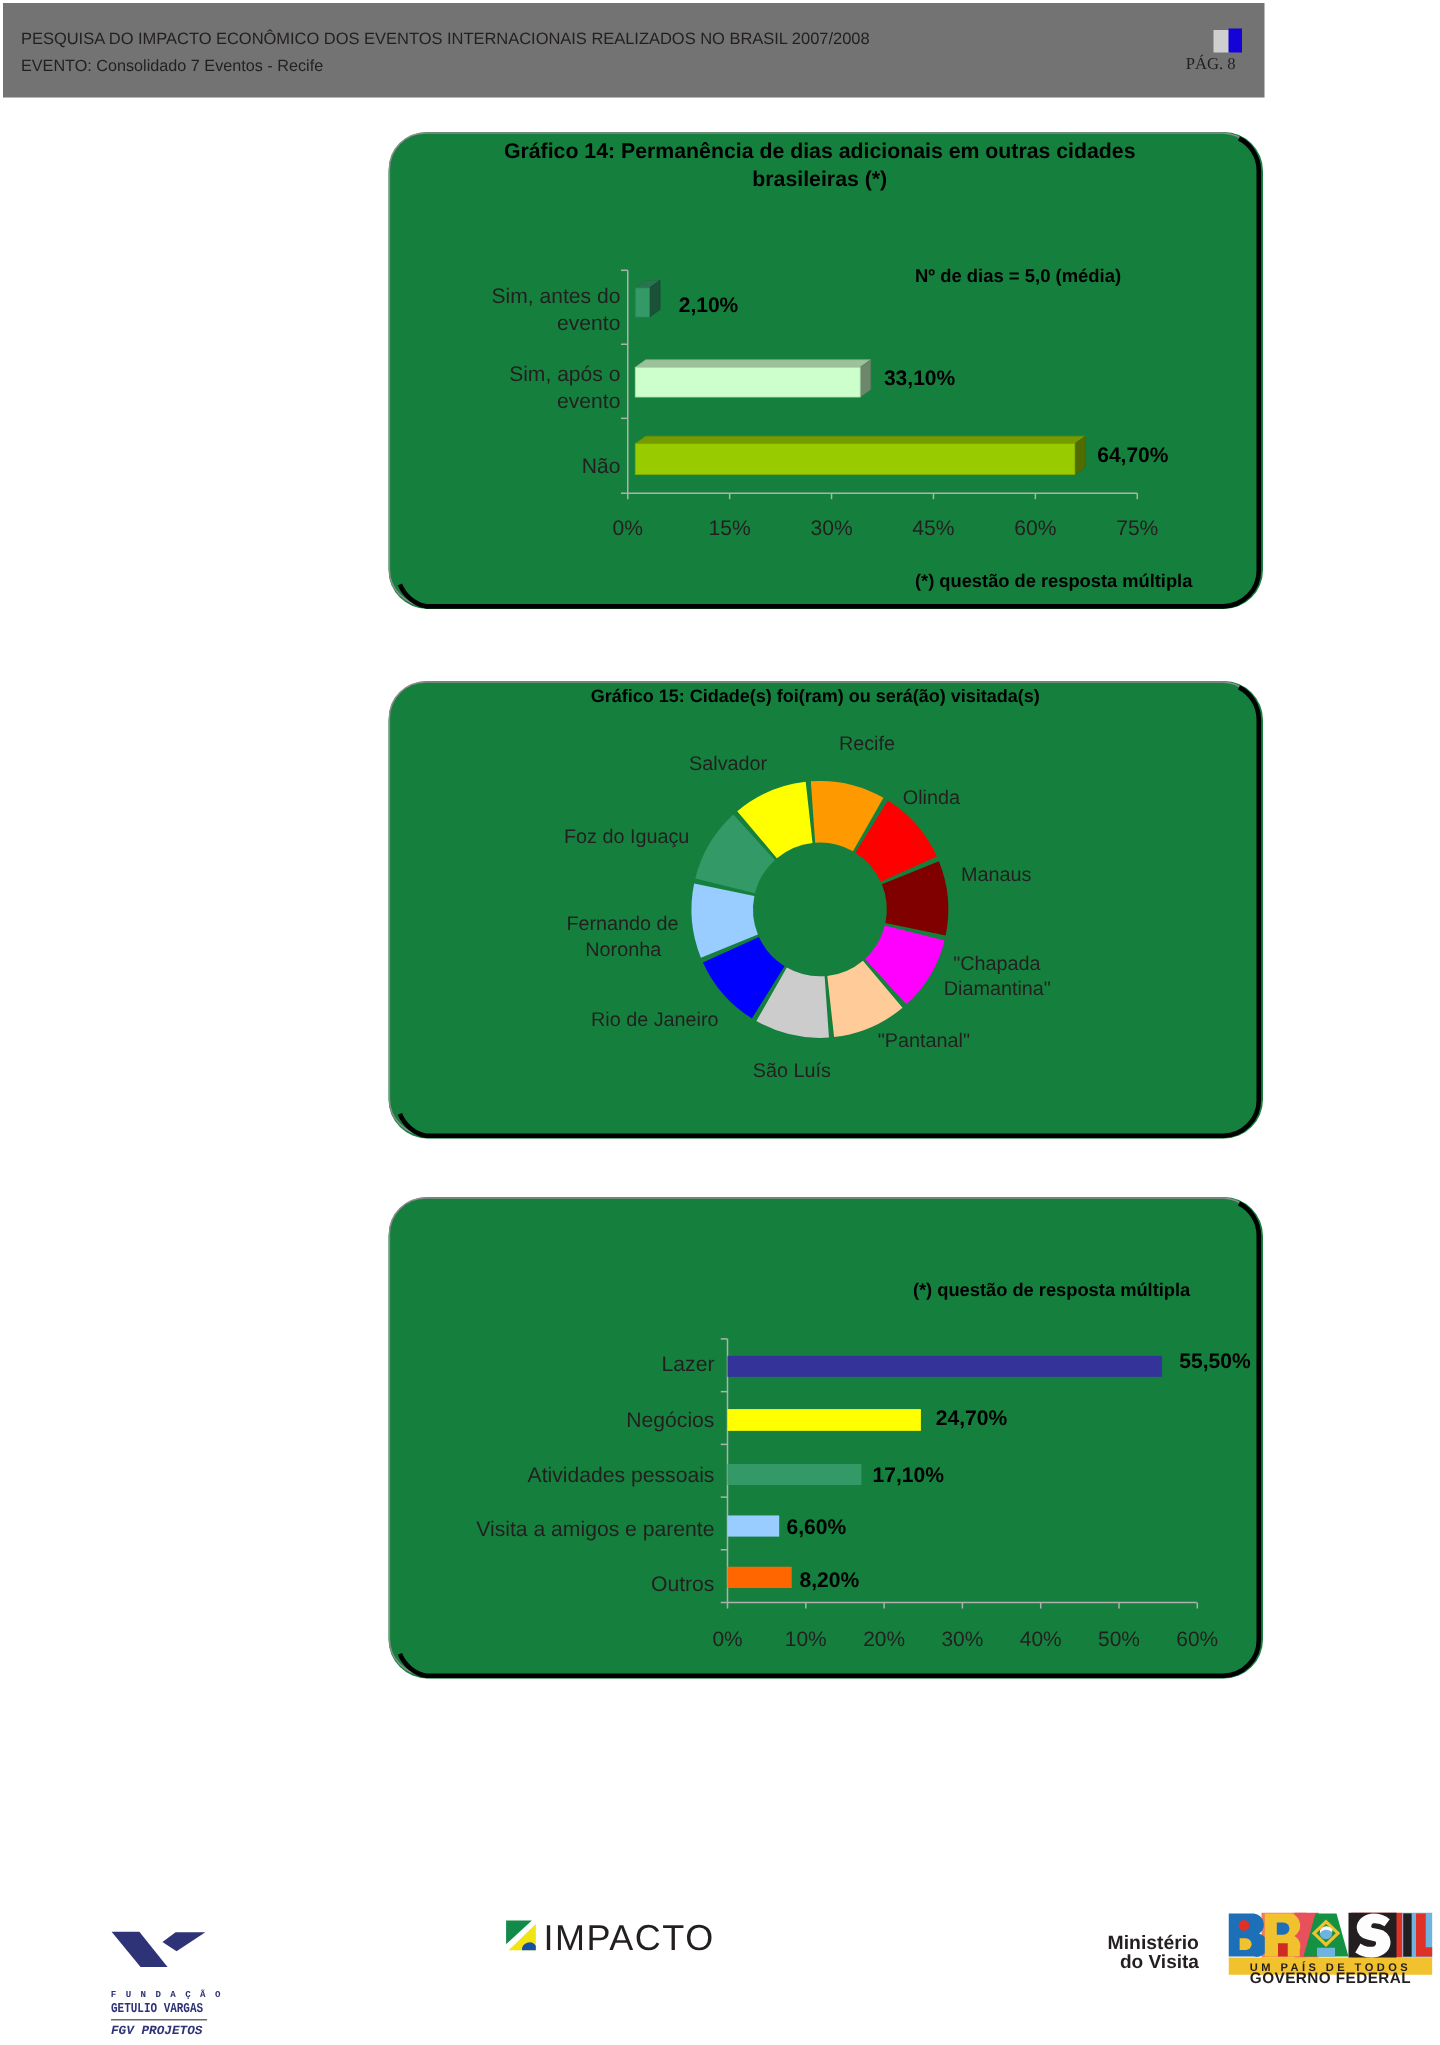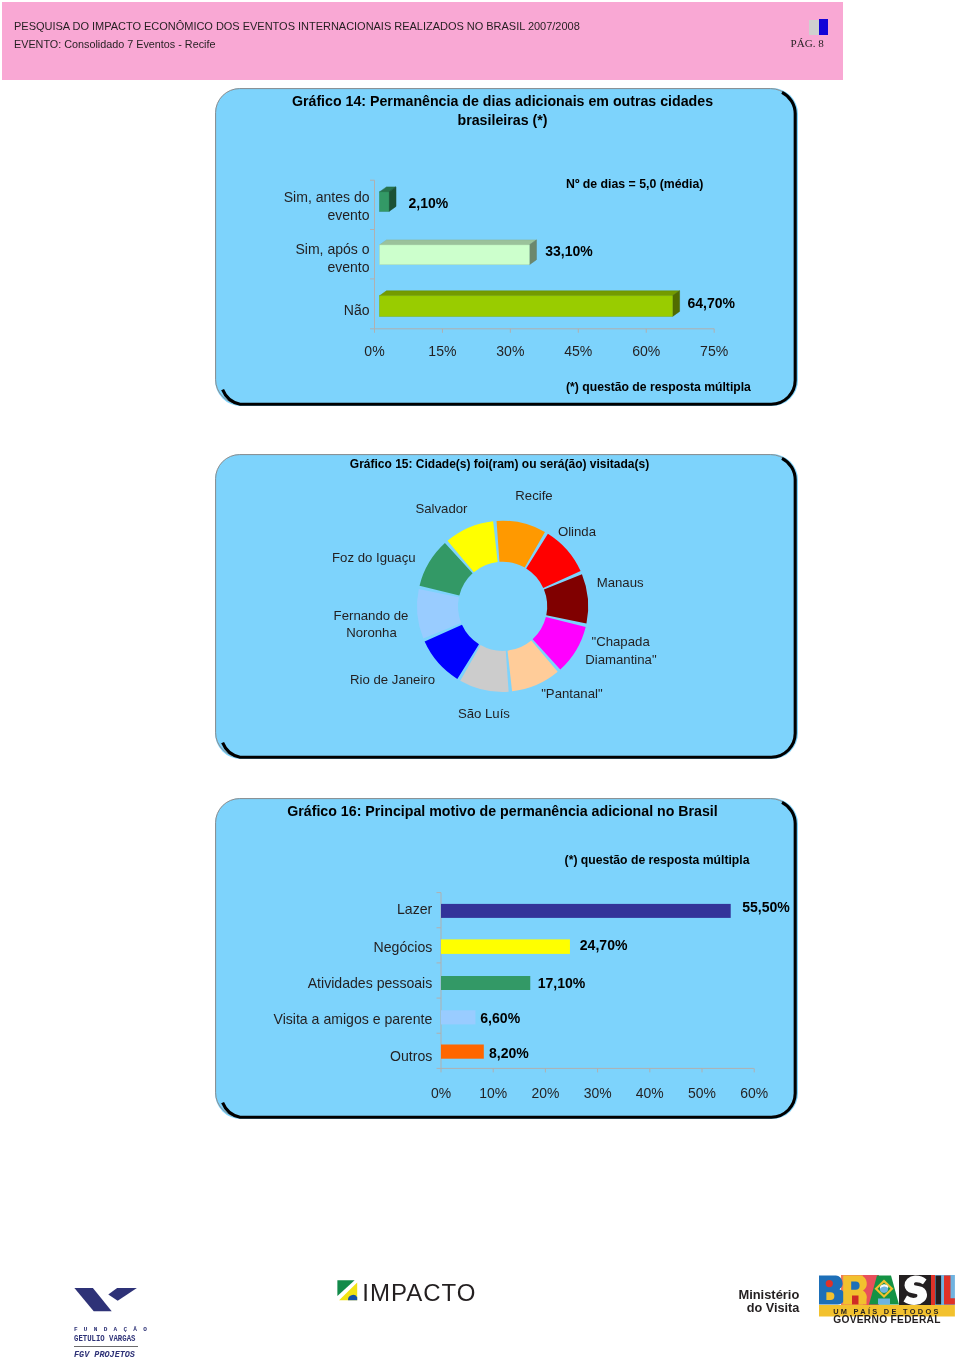--- a/index.html
+++ b/index.html
@@ -1,25 +1,25 @@
 <!DOCTYPE html>
 <html><head>
 <meta charset="utf-8">
 <style>
   html,body{margin:0;padding:0;}
   body{width:960px;height:1363px;background:#ffffff;font-family:"Liberation Sans",sans-serif;position:relative;overflow:hidden;}
-  .header{position:absolute;left:2px;top:2px;width:841px;height:78px;background:#f9a8d4;}
+  .header{position:absolute;left:2px;top:2px;width:841px;height:63px;background:#737373;}
   .hdr-line1{position:absolute;left:12px;top:18px;font-size:11.0px;color:#231f20;white-space:nowrap;letter-spacing:-0.02px;}
   .hdr-line2{position:absolute;left:12px;top:36px;font-size:10.8px;color:#231f20;white-space:nowrap;}
   .hdr-page{position:absolute;left:788.5px;top:35px;font-size:11.1px;color:#231f20;white-space:nowrap;font-family:Liberation Serif, serif;}
   .hdr-sq-gray{position:absolute;left:806.5px;top:18px;width:11px;height:14.5px;background:#cfcfcf;}
   .hdr-sq-blue{position:absolute;left:817px;top:17px;width:8.6px;height:15.8px;background:#1403d8;}
 
   
-  .card{position:absolute;box-sizing:border-box;background:#7dd3fc;border-radius:26px;}
+  .card{position:absolute;box-sizing:border-box;background:#15803d;border-radius:26px;margin-left:44px;}
   .card .edge{position:absolute;left:0;top:0;width:100%;height:100%;}
 
   .ctitle{position:absolute;text-align:center;font-weight:bold;font-size:14.2px;color:#000;line-height:19.4px;}
   .note{position:absolute;font-size:12.5px;font-weight:bold;color:#000;}
 
   svg{display:block;}
 </style>
 </head>
 <body>
 
@@ -114,21 +114,20 @@
       <text x="117" y="108.29999999999995" font-size="13.2" fill="#231f20" font-family="&quot;Liberation Sans&quot;,sans-serif">Foz do Iguaçu</text>
       <text x="200.39999999999998" y="59.299999999999955" font-size="13.2" fill="#231f20" font-family="&quot;Liberation Sans&quot;,sans-serif">Salvador</text>
     </svg>
 </div>
 
 <div class="card" id="card3" style="left:215px;top:798px;width:583px;height:321px;">
   <svg class="edge" viewBox="0 0 583 321" width="583" height="321">
     <path d="M 291 0.6 L 24.6 0.6 A 24 24 0 0 0 0.6 24.6 L 0.6 294.6 A 24 24 0 0 0 24.6 318.6 L 555.6 318.6 A 24 24 0 0 0 579.6 294.6 L 579.6 24.6 A 24 24 0 0 0 555.6 0.6 Z" fill="none" stroke="#8c8c8c" stroke-width="1"></path>
     <path d="M 567 4.3 A 24 24 0 0 1 580.2 25.6 L 580.2 294.6 A 24 24 0 0 1 556.2 319.2 L 25.1 319.2 A 24 24 0 0 1 7.6 304.6" fill="none" stroke="#000" stroke-width="3.1" stroke-linecap="butt"></path>
   </svg>
-  <div class="ctitle" style="left:60px;top:4px;width:455px;">Gráfico 16: Principal motivo de permanência adicional no Brasil</div>
   <div class="note" style="left:349.6px;top:55px;font-size:12.2px;">(*) questão de resposta múltipla</div>
   <svg id="c16svg" width="583" height="321" viewBox="0 0 583 321" style="position:absolute;left:0;top:0;">
       <line x1="226" y1="94.60000000000002" x2="226" y2="270.4000000000001" stroke="#b0b0b0" stroke-width="1"></line>
       <line x1="226" y1="270.4000000000001" x2="538.8" y2="270.4000000000001" stroke="#b0b0b0" stroke-width="1"></line>
       <line x1="221.5" y1="94.60000000000002" x2="226" y2="94.60000000000002" stroke="#b0b0b0" stroke-width="1"></line>
       <line x1="221.5" y1="129.76000000000005" x2="226" y2="129.76000000000005" stroke="#b0b0b0" stroke-width="1"></line>
       <line x1="221.5" y1="164.92000000000004" x2="226" y2="164.92000000000004" stroke="#b0b0b0" stroke-width="1"></line>
       <line x1="221.5" y1="200.08000000000004" x2="226" y2="200.08000000000004" stroke="#b0b0b0" stroke-width="1"></line>
       <line x1="221.5" y1="235.24000000000007" x2="226" y2="235.24000000000007" stroke="#b0b0b0" stroke-width="1"></line>
       <line x1="221.5" y1="270.4000000000001" x2="226" y2="270.4000000000001" stroke="#b0b0b0" stroke-width="1"></line>

